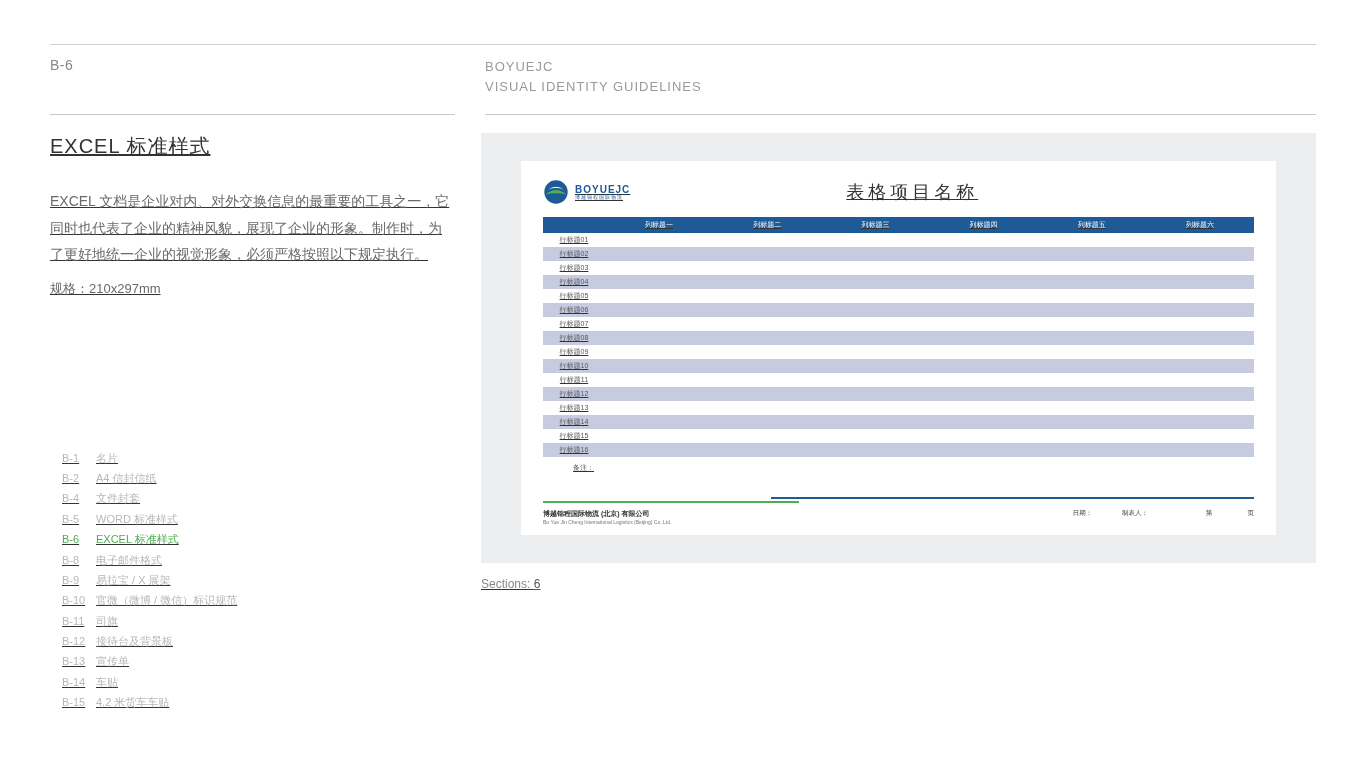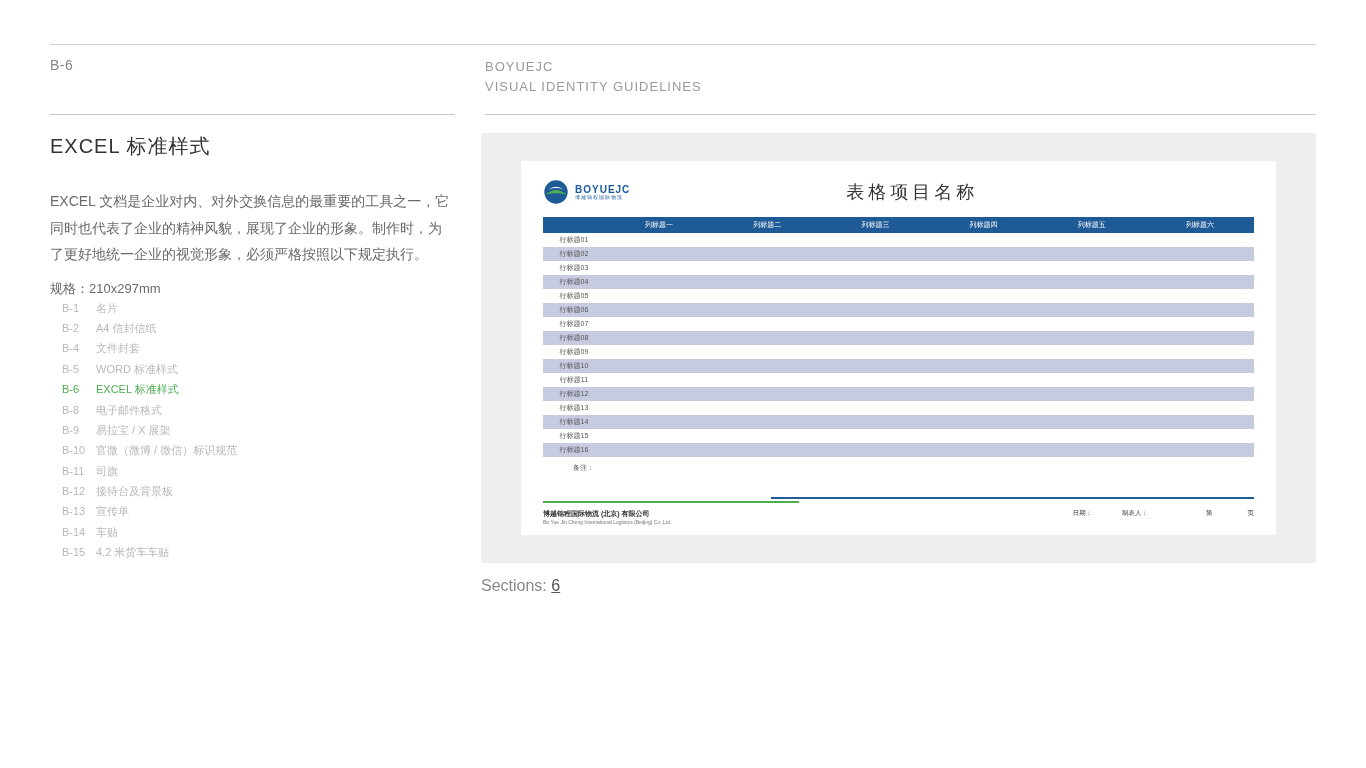--- a/index.html
+++ b/index.html
@@ -48,37 +48,39 @@
     width: 405px;
     border-top: 1px solid #c8c8c8;
     margin-right: 30px;
   }
   .mid-rule-right {
     flex: 1;
     border-top: 1px solid #c8c8c8;
   }
   .content-row {
     display: flex;
+    text-decoration: underline;
   }
   .section-title {
     font-size: 20px;
     font-weight: 400;
     color: #333;
     margin-bottom: 28px;
     letter-spacing: 1px;
   }
   .body-text {
     font-size: 14px;
     color: #6a6a6a;
     line-height: 1.9;
     margin-bottom: 12px;
   }
   .spec-text {
     font-size: 13px;
     color: #6a6a6a;
+    margin-bottom: 150px;
   }
   .nav-list {
     list-style: none;
   }
   .nav-item {
     display: flex;
     font-size: 11px;
     color: #b8b8b8;
     line-height: 1.85;
   }
@@ -206,21 +208,21 @@
     display: flex;
     justify-content: space-between;
     font-size: 6.5px;
     color: #333;
   }
   .footer-company .cn { font-size: 7px; font-weight:600;}
   .footer-company .en { font-size: 5px; color:#777; }
   .footer-meta span { margin-left: 28px; }
   .sections-label {
     margin-top: 14px;
-    font-size: 16px;
+    font-size: 12px;
     color: #888;
   }
   .sections-num {
     text-decoration: underline;
     color: #555;
   }
 </style>
 </head>
 <body>
 

